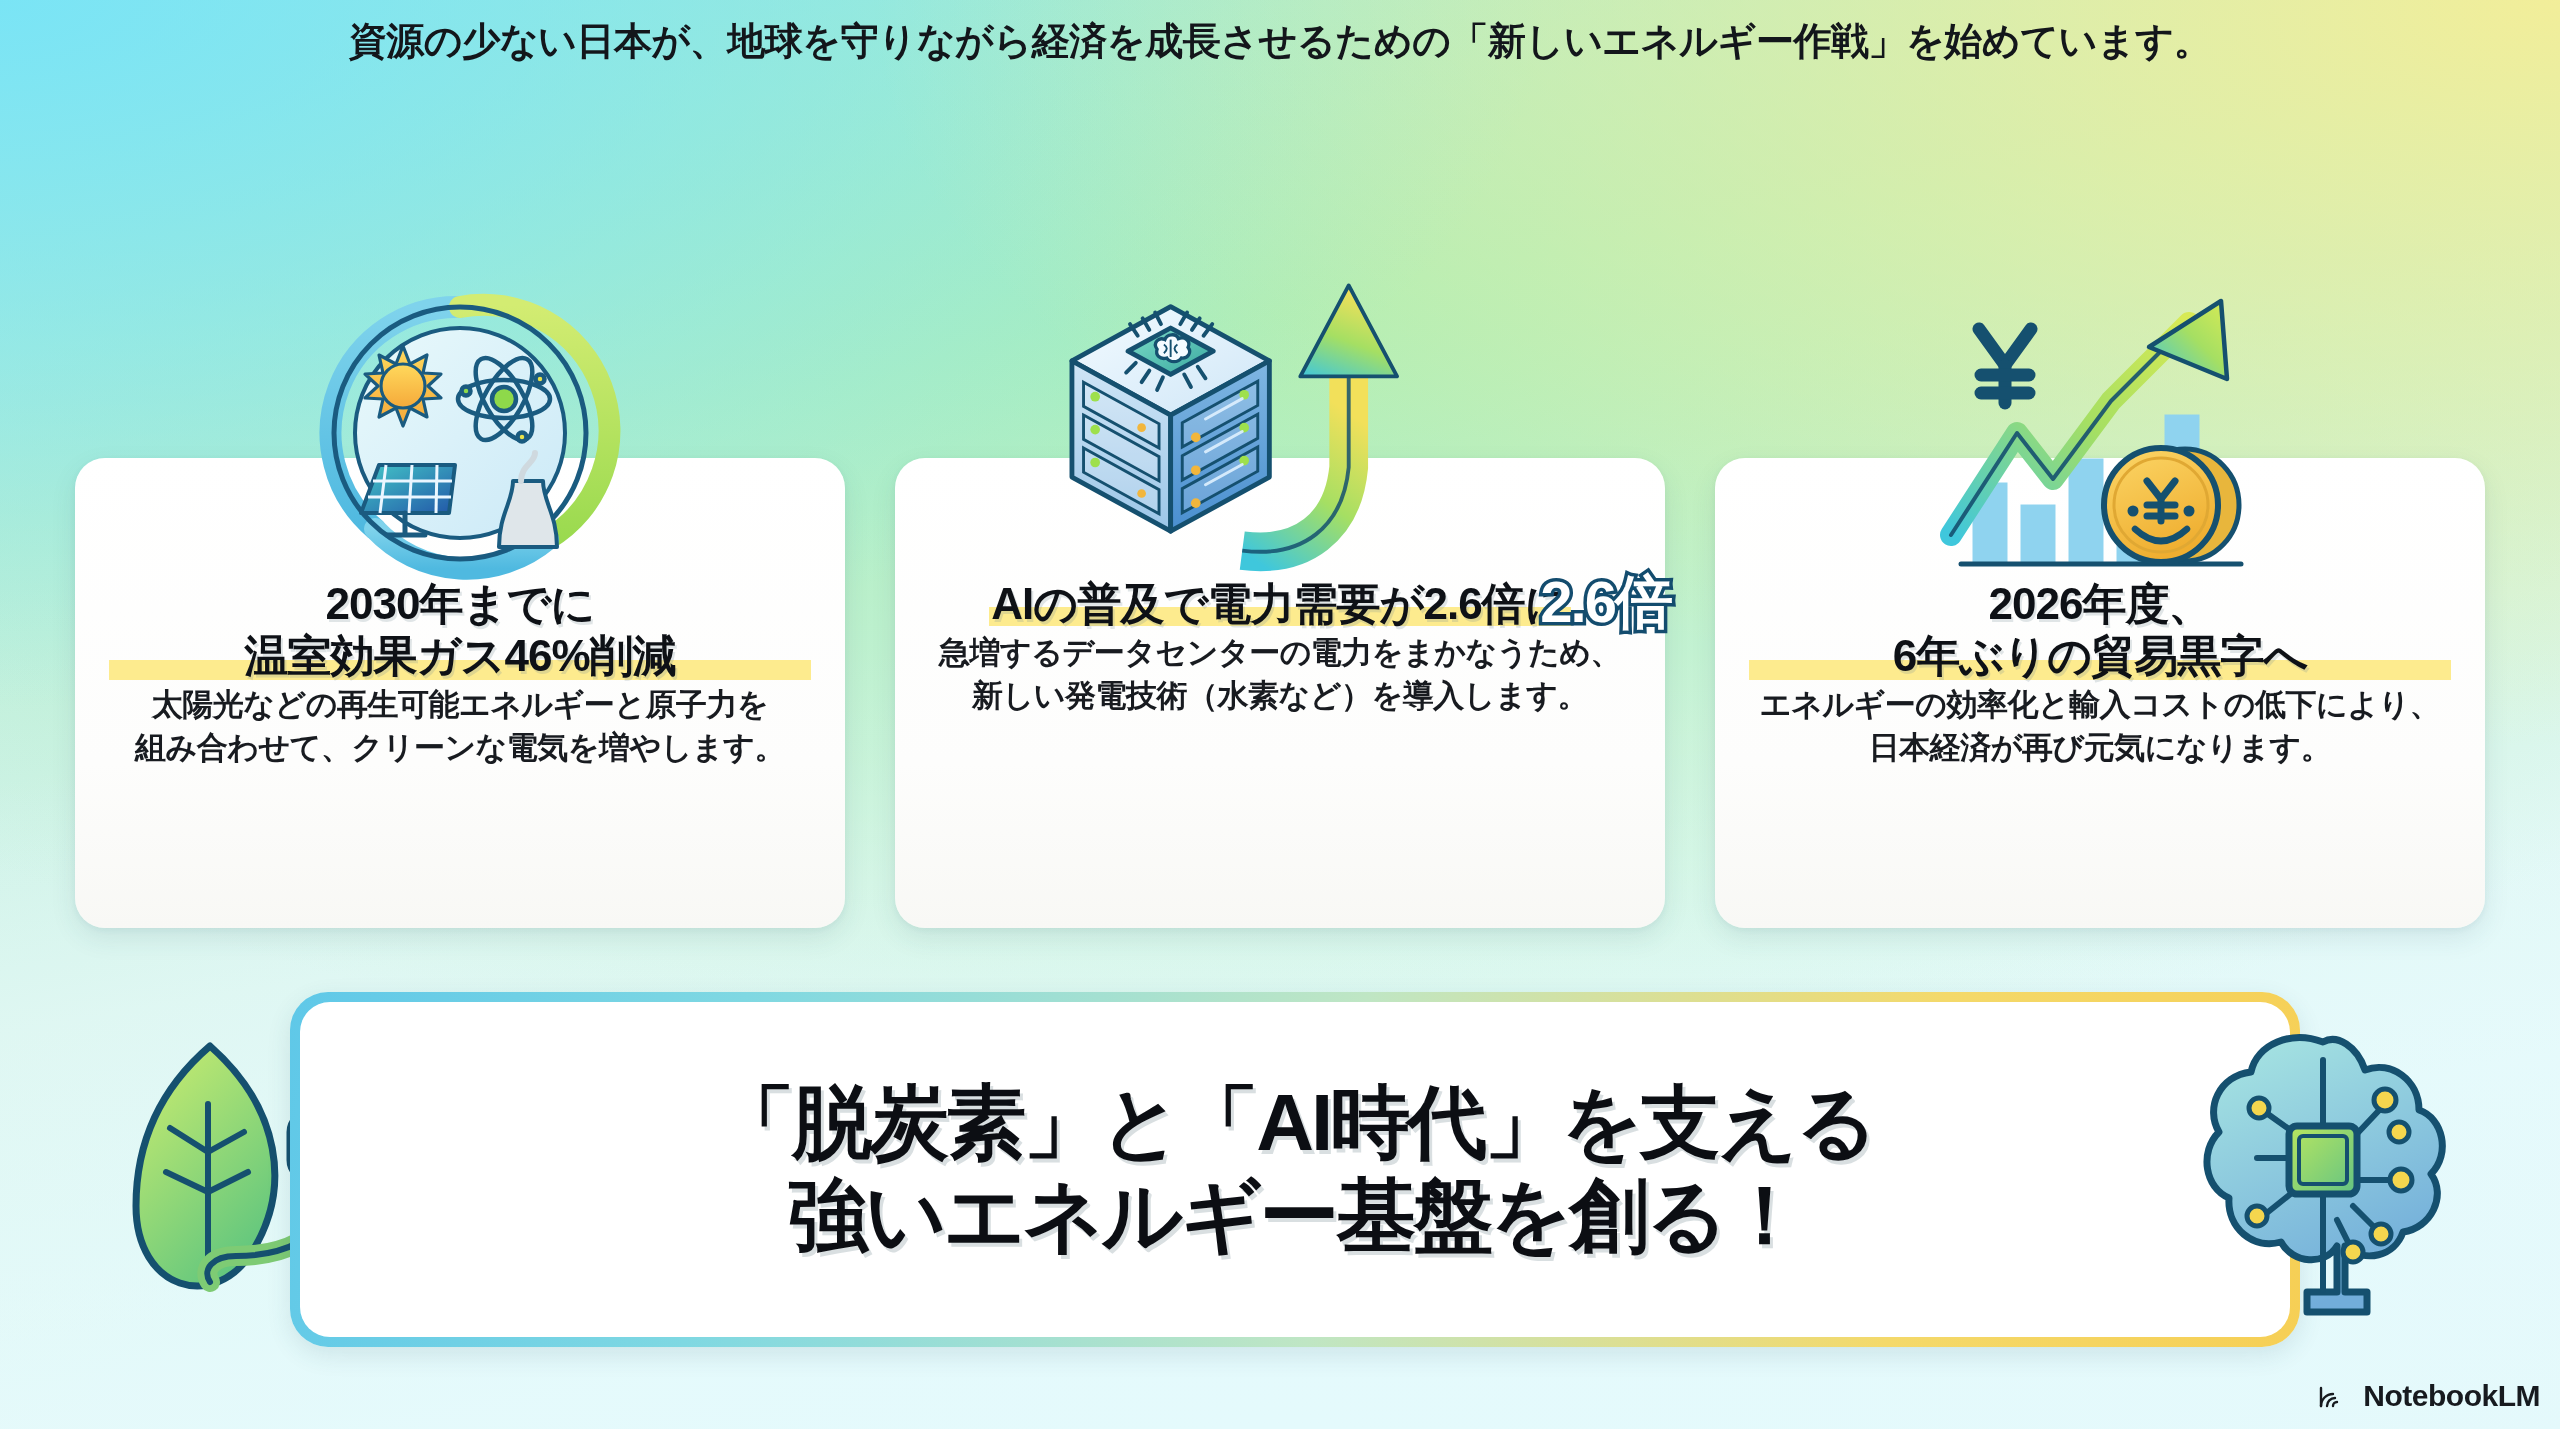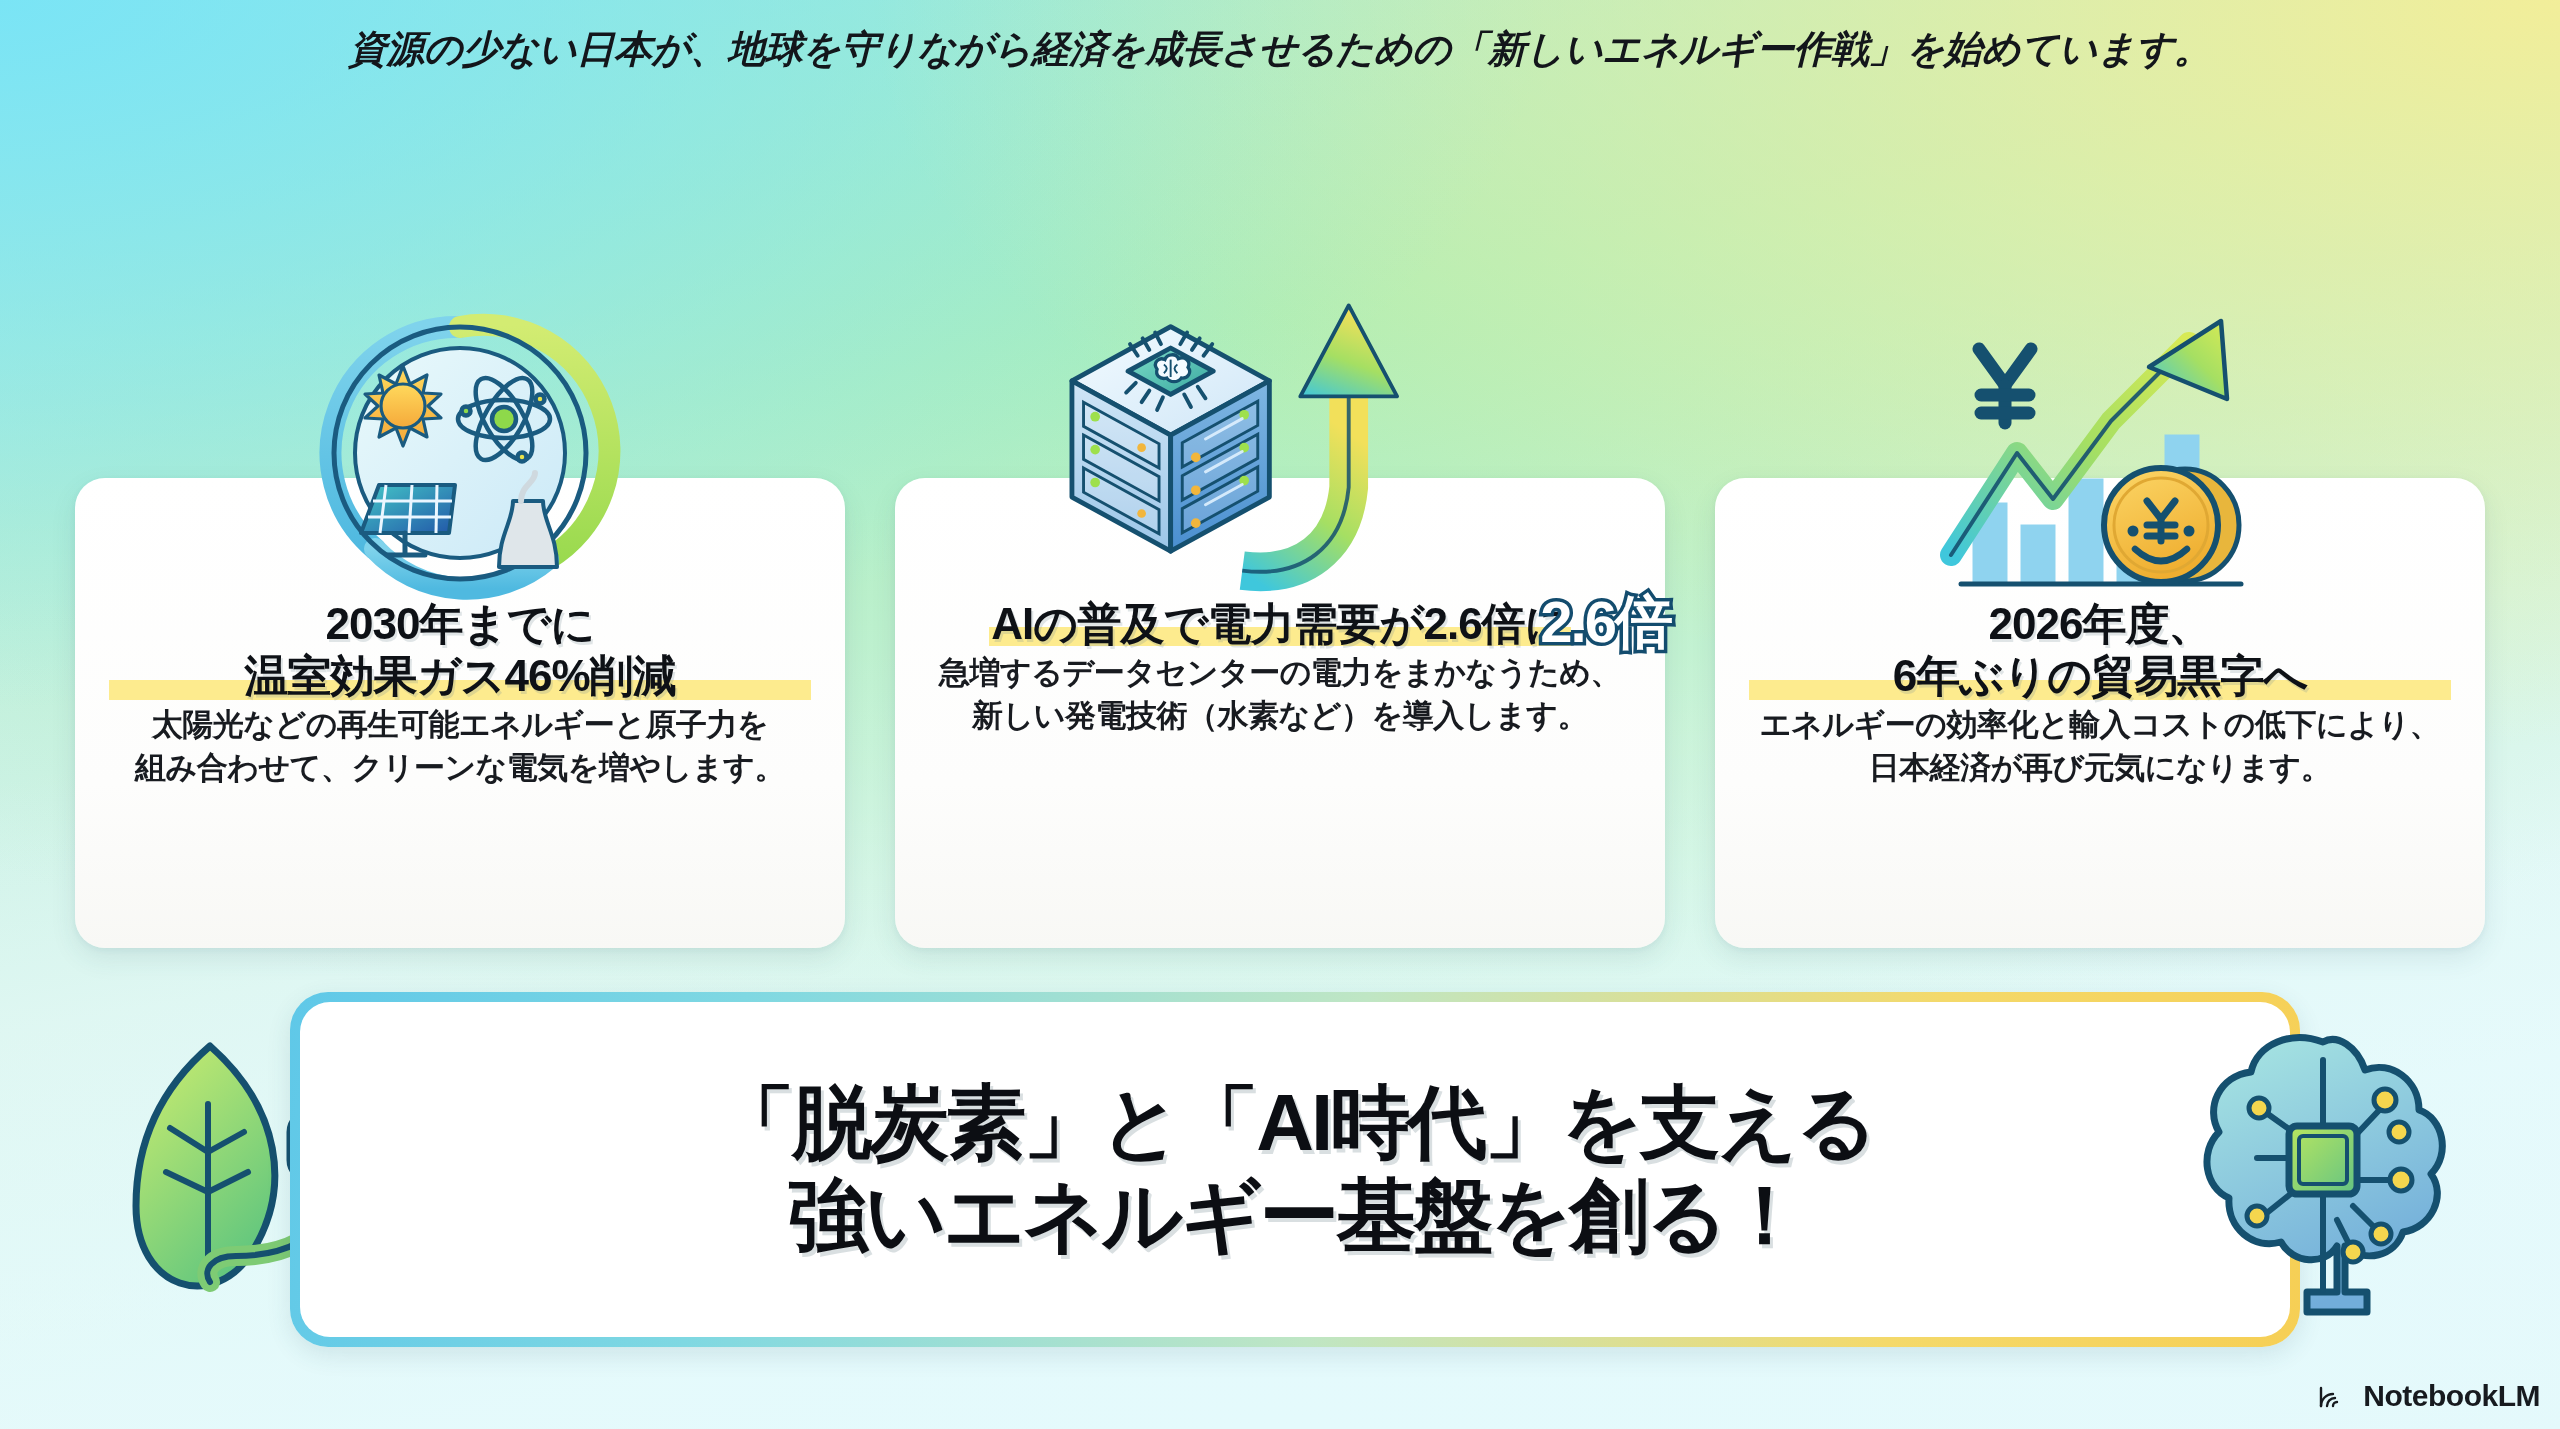--- a/index.html
+++ b/index.html
@@ -30,33 +30,32 @@
     margin-top:38px;
     font-size:112px;
     font-weight:900;
     letter-spacing:-2px;
     color:#0d0f14;
     text-shadow: 4px 5px 0 rgba(90,110,120,0.30);
     white-space:nowrap;
   }
 
   .subtitle {
-    margin-top:24px;
+    margin-top:16px;
     font-size:38px;
     font-weight:700;
     color:#13161b;
     letter-spacing:-0.5px;
     white-space:nowrap;
-    font-style:italic;
   }
 
   
   .cards {
     position:absolute;
-    top:478px; left:75px;
+    top:458px; left:75px;
     width:2410px;
     display:flex;
     justify-content:space-between;
   }
 
   .card {
     position:relative;
     width:770px;
     min-height:470px;
     background:linear-gradient(180deg,#ffffff 0%, #fdfdfc 65%, #f8f8f5 100%);

